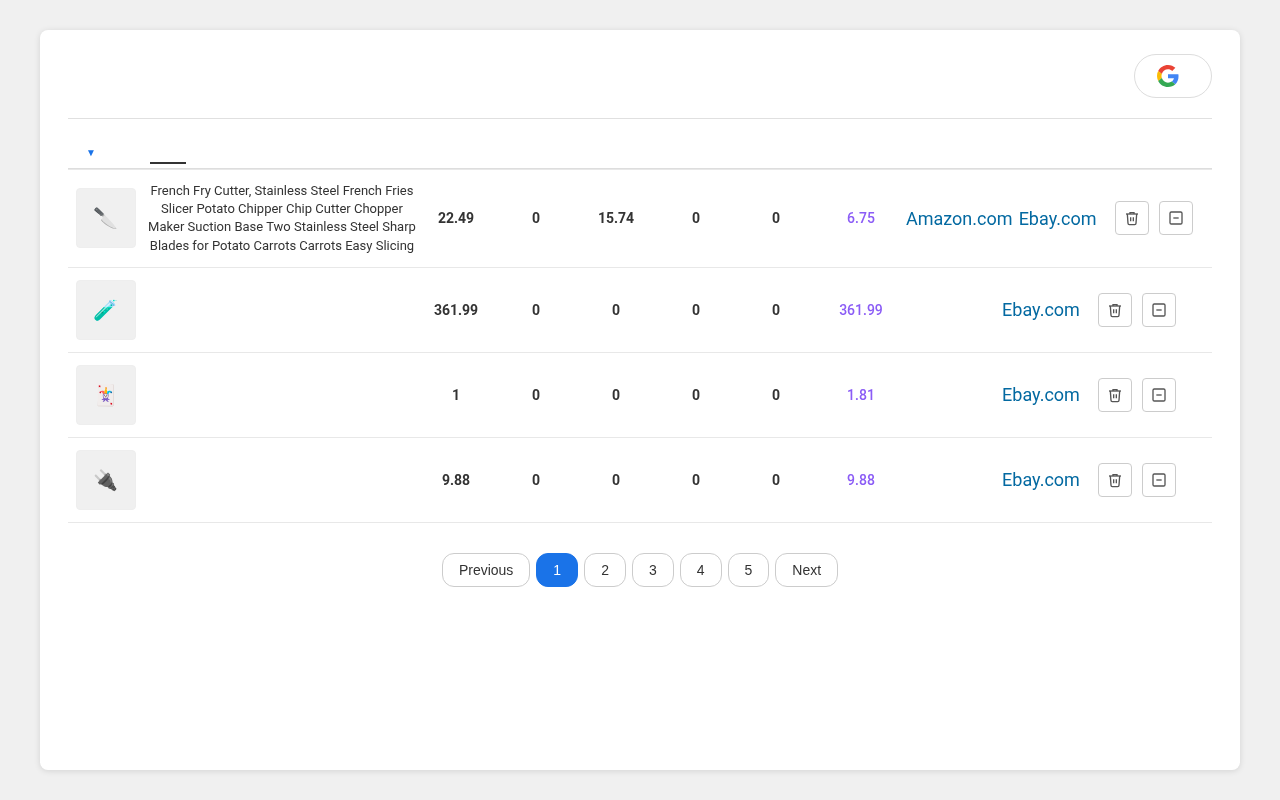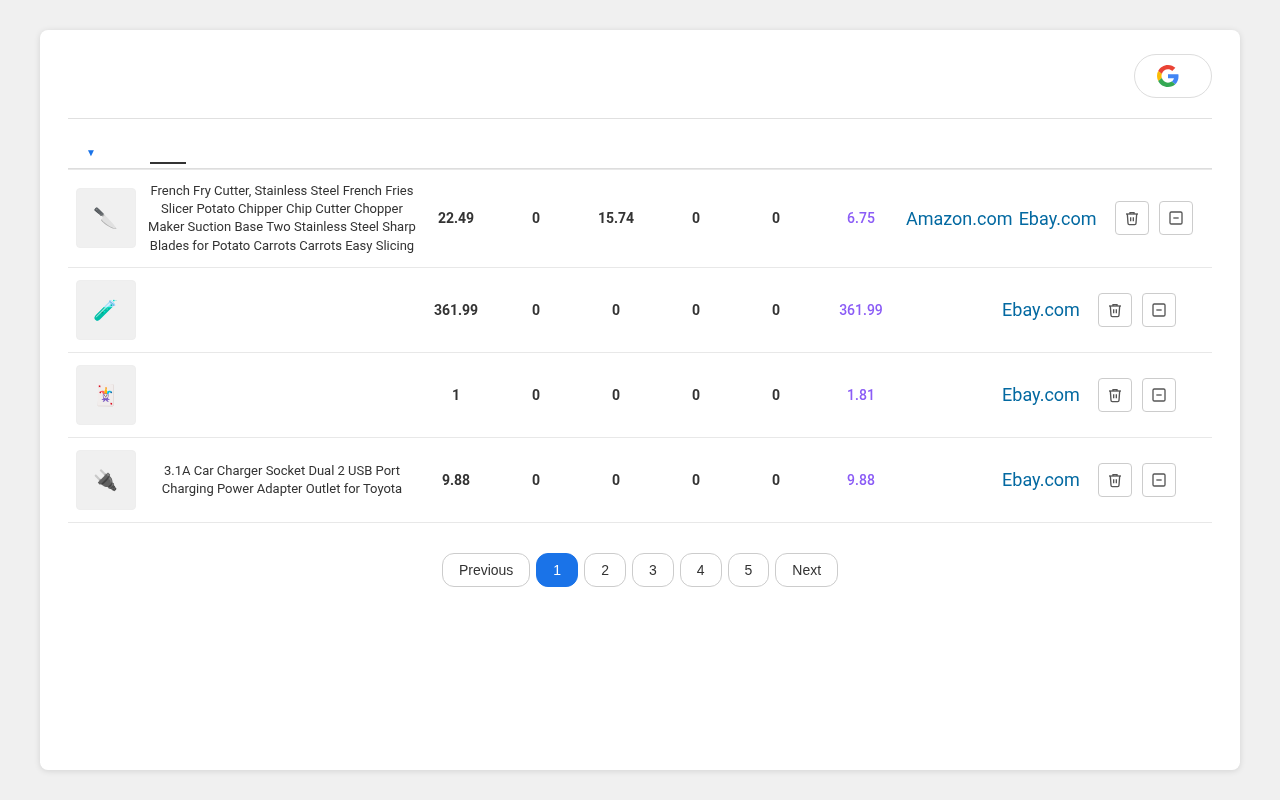--- a/index.html
+++ b/index.html
@@ -324,21 +324,20 @@
           <svg width="16" height="16" viewBox="0 0 24 24" fill="none" stroke="currentColor" stroke-width="2">
             <rect x="3" y="3" width="18" height="18" rx="2"></rect>
             <line x1="8" y1="12" x2="16" y2="12"></line>
           </svg>
         </button>
       </div>
     </div>
       <div class="row-wrapper">
       <div class="cell cell-product">
         <div class="product-img-placeholder">🔌</div>
-        <span class="product-title">3.1A Car Charger Socket Dual 2 USB Port Charging Power Adapter Outlet for Toyota</span>
       </div>
       <div class="cell cell-num">9.88</div>
       <div class="cell cell-num">0</div>
       <div class="cell cell-num">0</div>
       <div class="cell cell-num">0</div>
       <div class="cell cell-num">0</div>
       <div class="cell cell-price">9.88</div>
       <div class="cell cell-link">
         
       </div>

